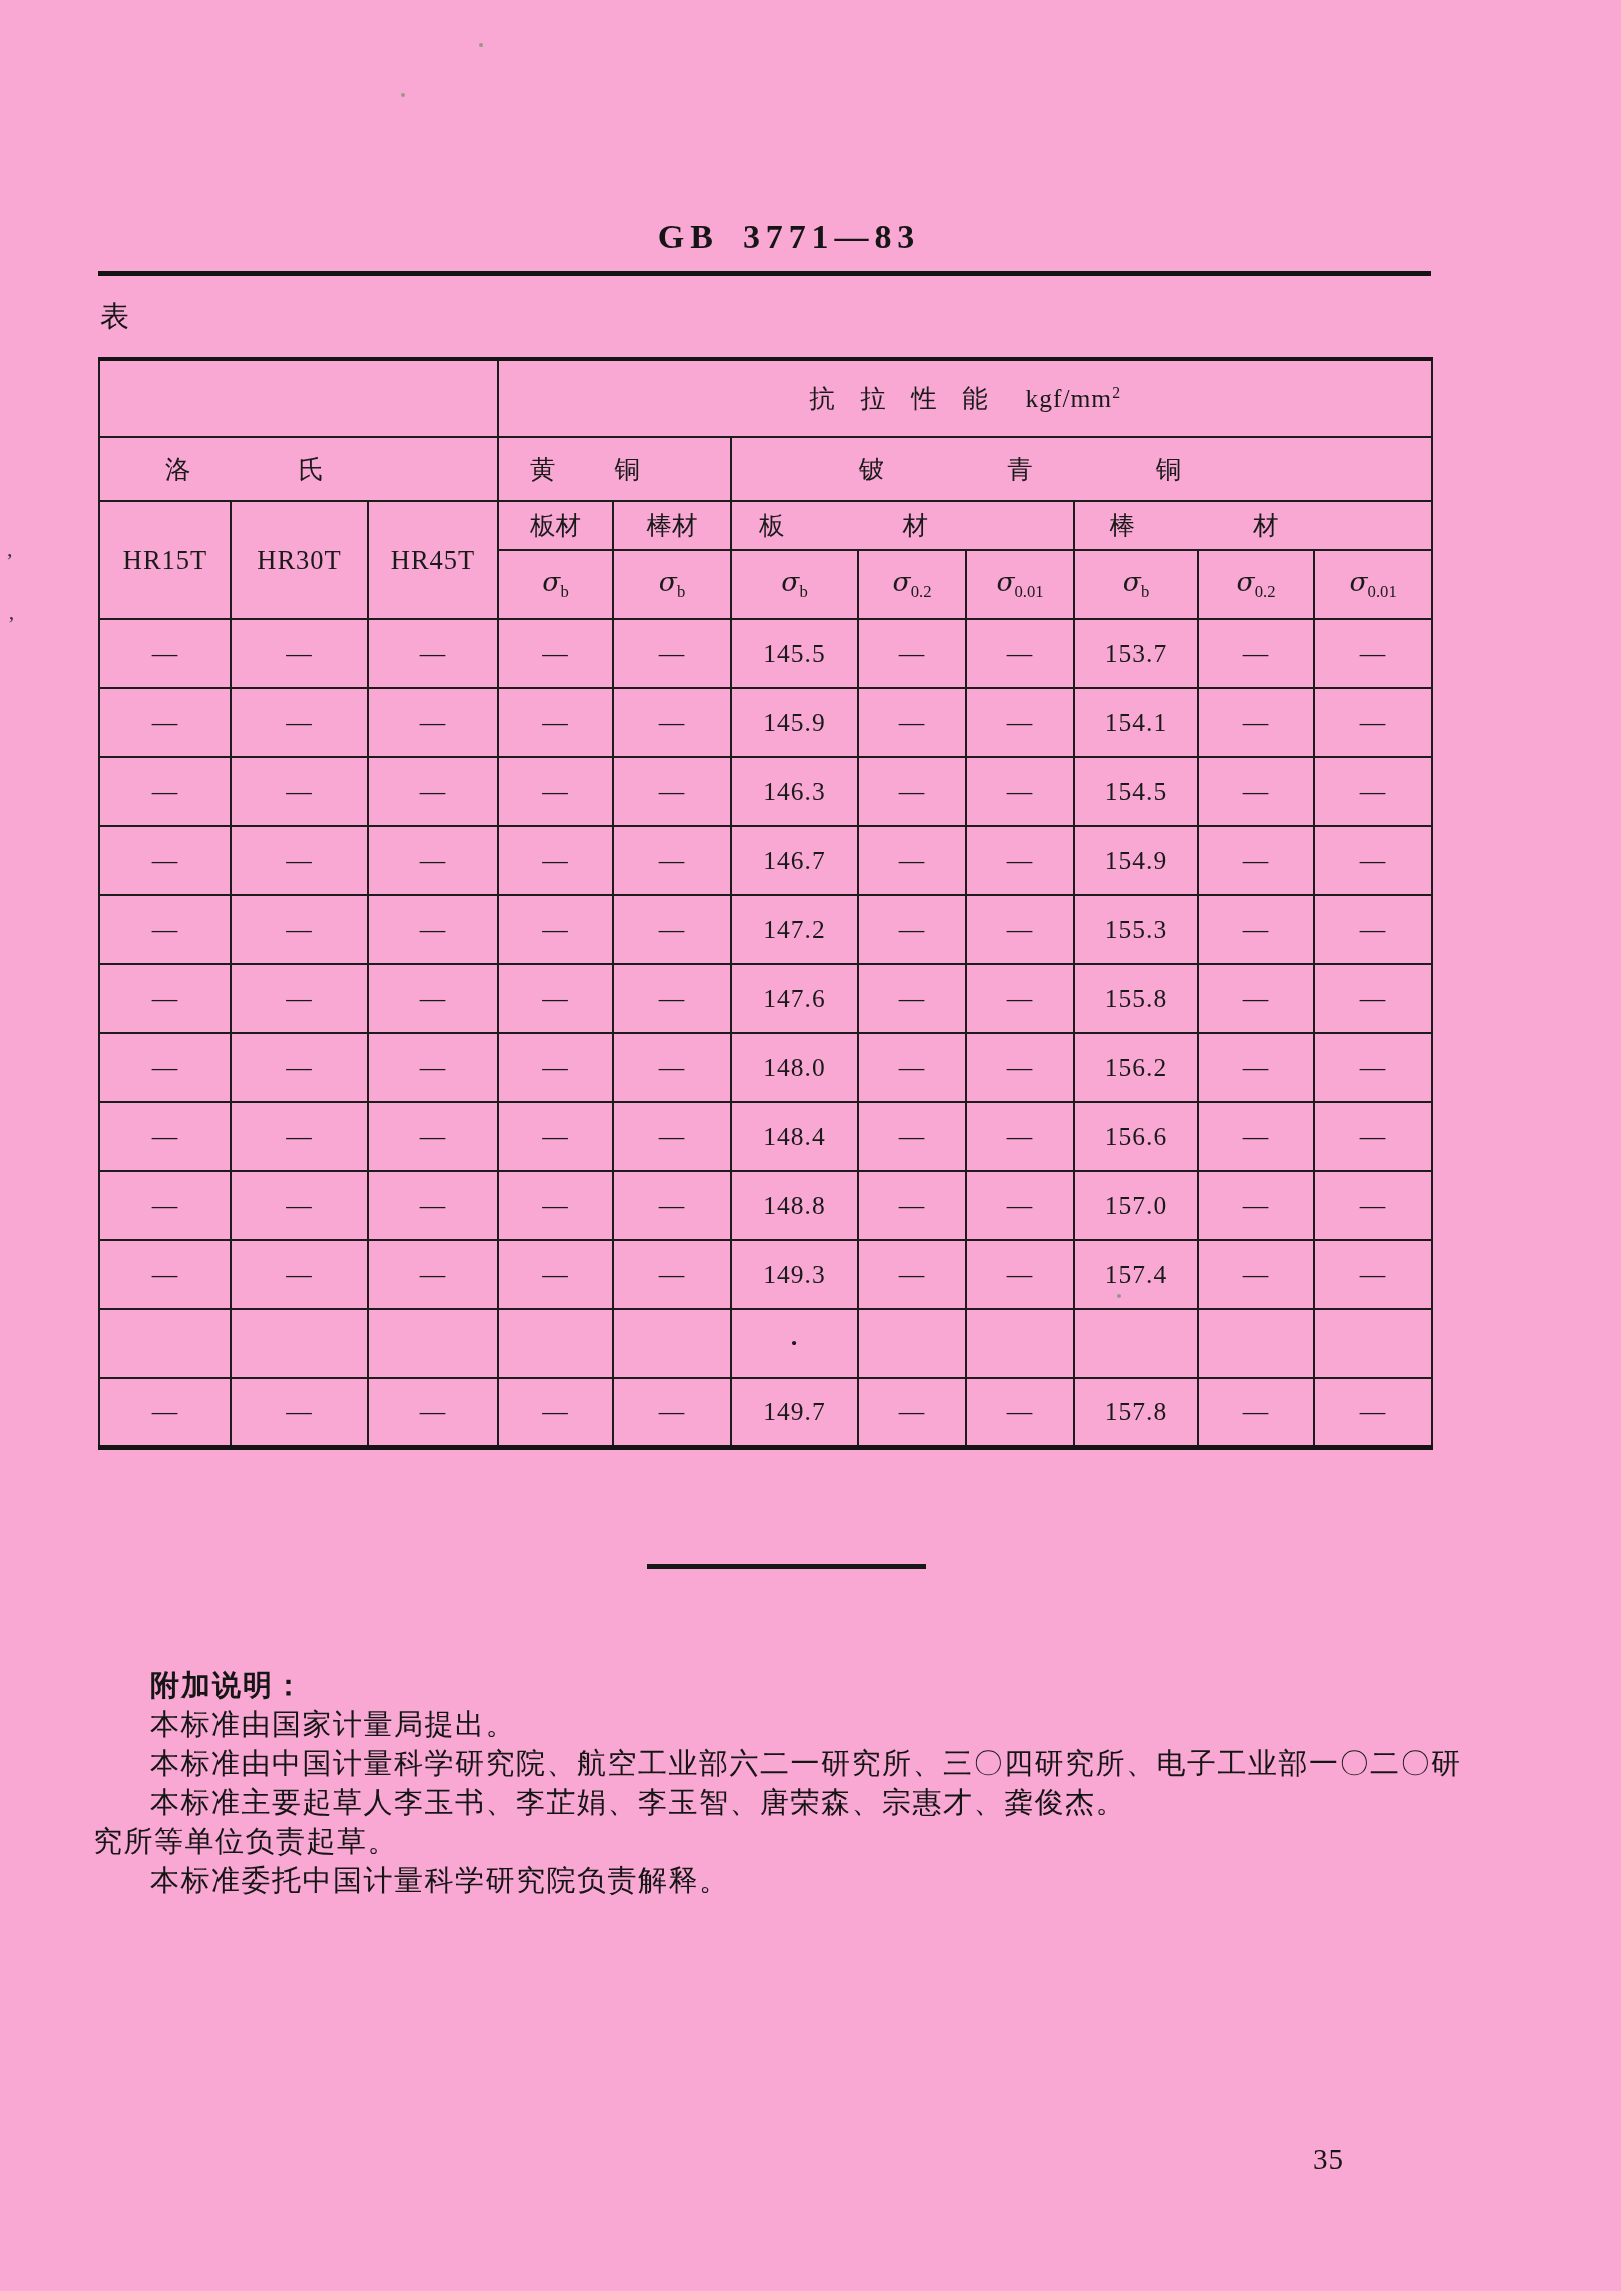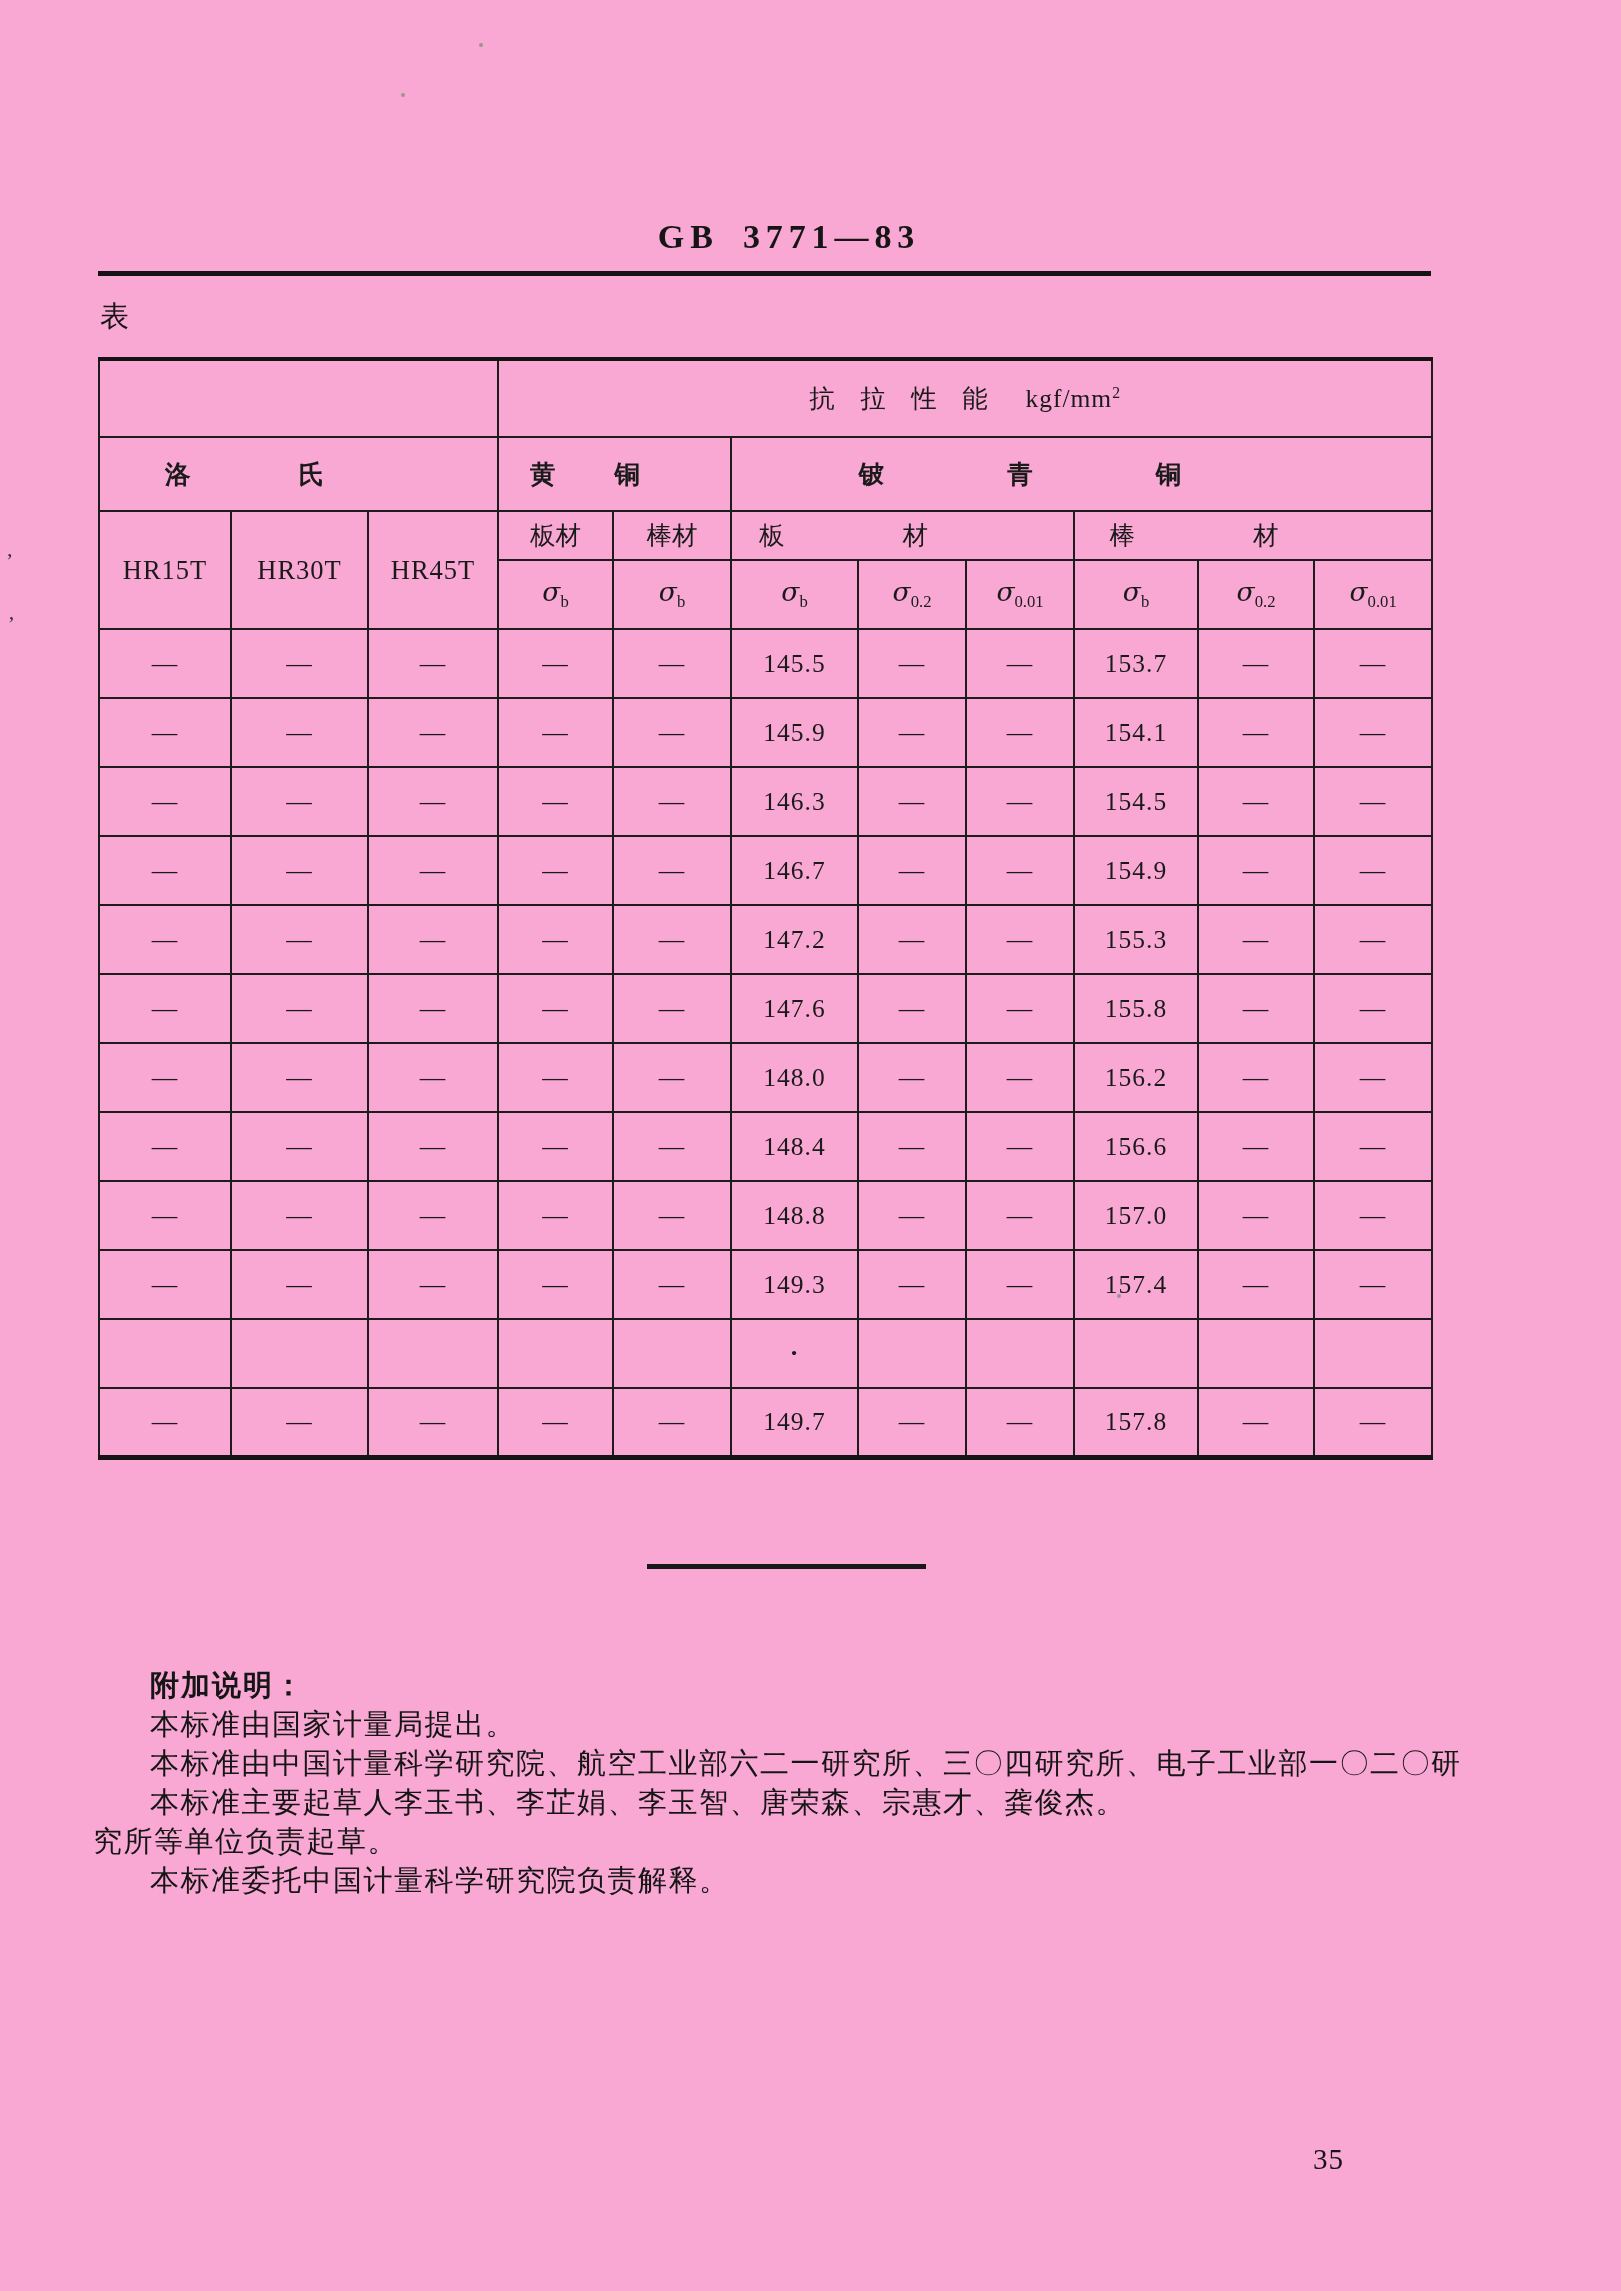--- a/index.html
+++ b/index.html
@@ -25,21 +25,21 @@
     border-collapse:collapse;table-layout:fixed;
     font-size:25.5px;
   }
   .gbtable td{
     border:2px solid #1c1c1c;
     text-align:center;vertical-align:middle;
     padding:0;color:#1a1a1a;
   }
   .gbtable{border-top:4.9px solid #141414;border-bottom:5.9px solid #141414;}
   .gbtable .h1{height:78px;}
-  .gbtable .h2{height:74px;font-weight:bold;}
+  .gbtable .h2{height:64px;}
   .gbtable .h3{height:49px;}
   .gbtable .h4{height:69px;}
   .gbtable .h4 td{border-bottom:2.9px solid #1c1c1c;}
   .gbtable tbody tr{height:69px;}
   .tensile-title{letter-spacing:25.5px;margin-right:5.9px;}
   .unit{font-size:25.5px;letter-spacing:1px;text-align:right;}
   .unit sup{font-size:15.7px;}
   .sp-wide{letter-spacing:108px;padding-left:98px;}
   .sp-mid{letter-spacing:59px;padding-left:54px;margin-left:16px;}
   .sp-be{letter-spacing:123px;padding-left:113px;}

